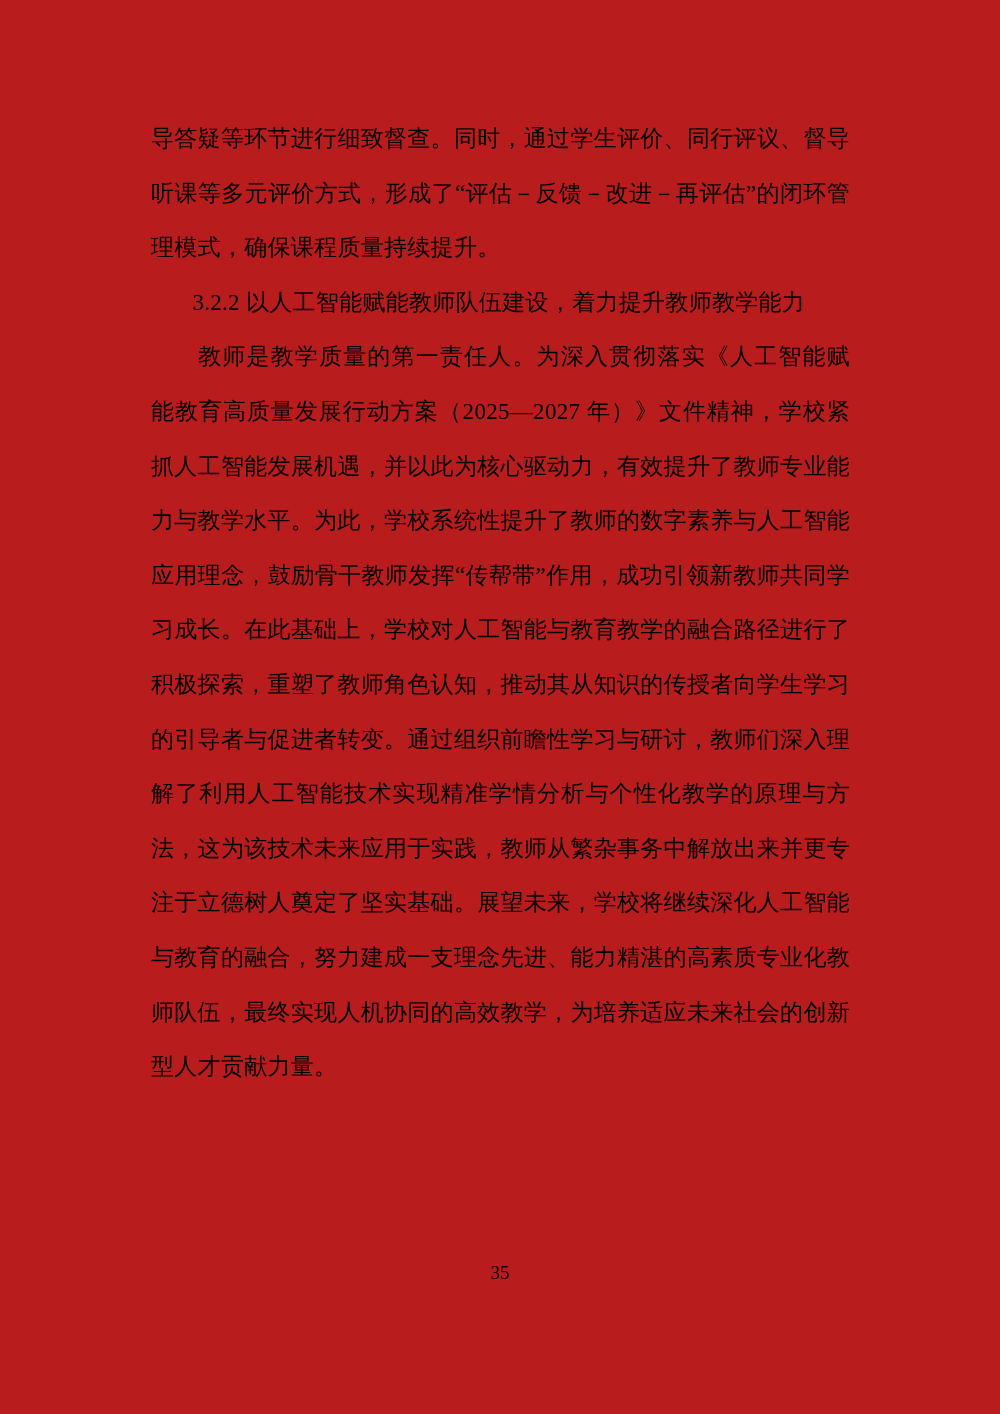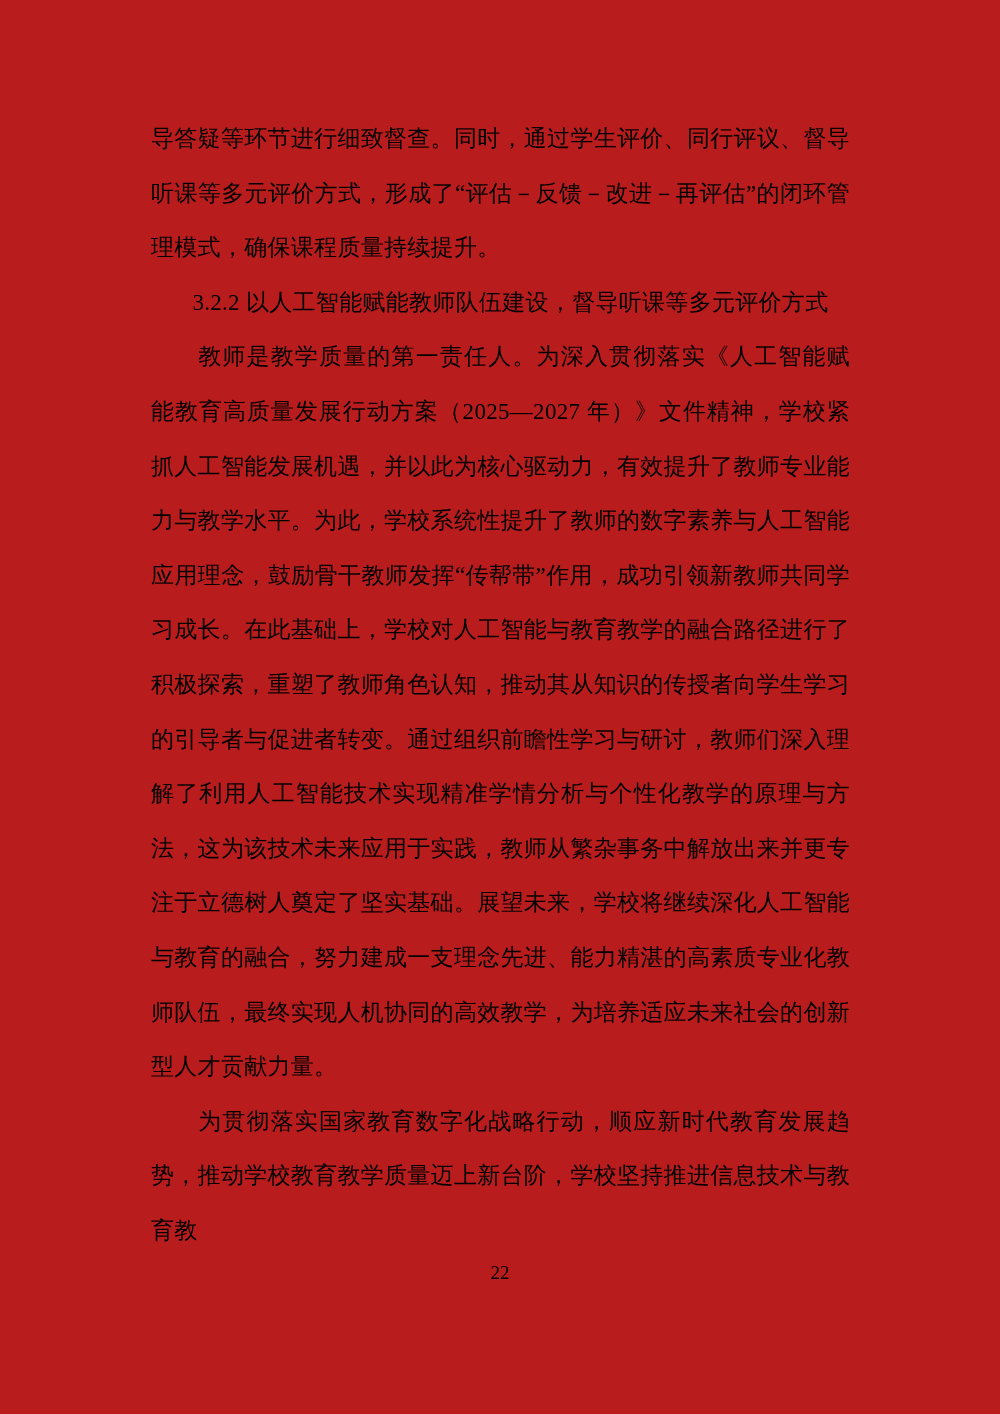--- a/index.html
+++ b/index.html
@@ -50,20 +50,19 @@
     font-family: "Liberation Serif", "DejaVu Serif", serif;
     color: #000000;
   }
 </style>
 </head>
 <body>
 
 <div class="page">
   <div class="doc-body" id="doc-body">
       <p class="para continuation">导答疑等环节进行细致督查。同时，通过学生评价、同行评议、督导听课等多元评价方式，形成了“评估－反馈－改进－再评估”的闭环管理模式，确保课程质量持续提升。</p>
-      <p class="para heading">3.2.2 以人工智能赋能教师队伍建设，督导听课等多元评价方式</p>
+      <p class="para heading">3.2.2 以人工智能赋能教师队伍建设，着力提升教师教学能力</p>
       <p class="para body">教师是教学质量的第一责任人。为深入贯彻落实《人工智能赋能教育高质量发展行动方案（2025—2027 年）》文件精神，学校紧抓人工智能发展机遇，并以此为核心驱动力，有效提升了教师专业能力与教学水平。为此，学校系统性提升了教师的数字素养与人工智能应用理念，鼓励骨干教师发挥“传帮带”作用，成功引领新教师共同学习成长。在此基础上，学校对人工智能与教育教学的融合路径进行了积极探索，重塑了教师角色认知，推动其从知识的传授者向学生学习的引导者与促进者转变。通过组织前瞻性学习与研讨，教师们深入理解了利用人工智能技术实现精准学情分析与个性化教学的原理与方法，这为该技术未来应用于实践，教师从繁杂事务中解放出来并更专注于立德树人奠定了坚实基础。展望未来，学校将继续深化人工智能与教育的融合，努力建成一支理念先进、能力精湛的高素质专业化教师队伍，最终实现人机协同的高效教学，为培养适应未来社会的创新型人才贡献力量。</p>
-      <p class="para body">为贯彻落实国家教育数字化战略行动，顺应新时代教育发展趋势，推动学校教育教学质量迈上新台阶，学校坚持推进信息技术与教育教</p>
     </div>
   <div class="footer">
-    <span class="page-number">22</span>
+    <span class="page-number">35</span>
   </div>
 </div>
 
 </body></html>

